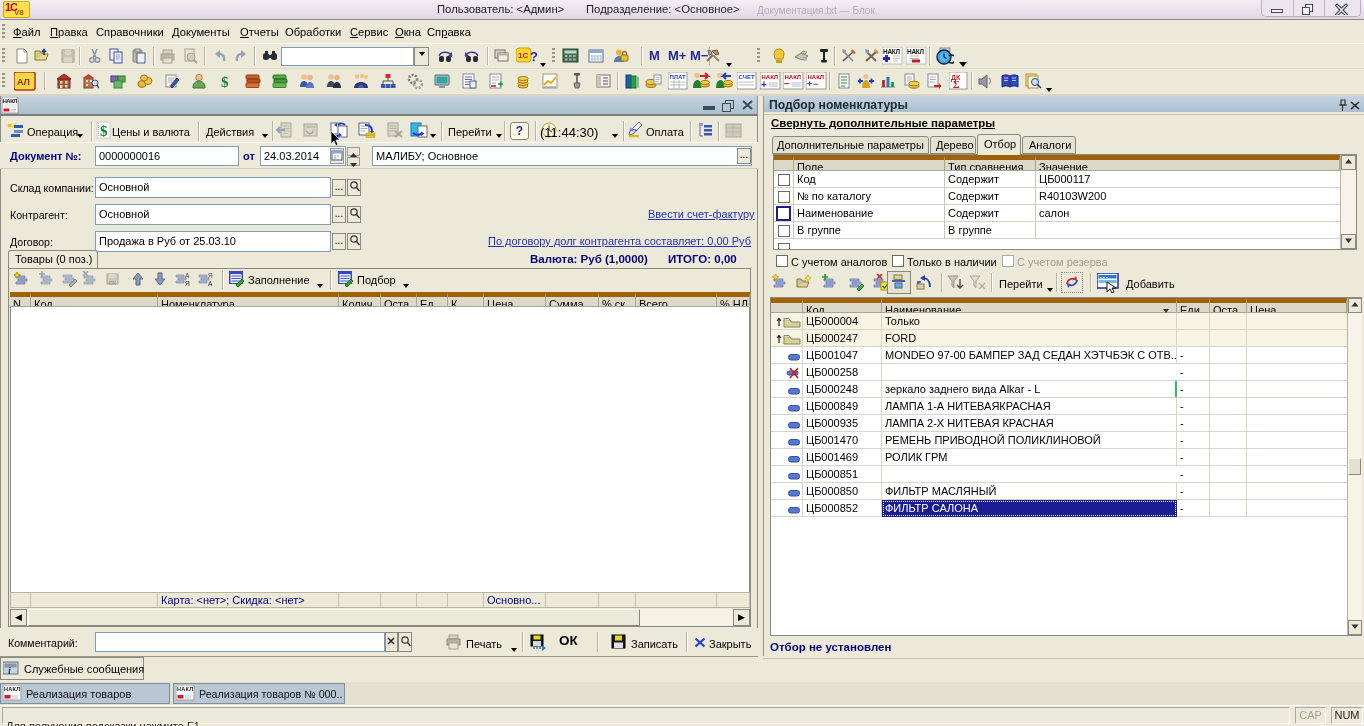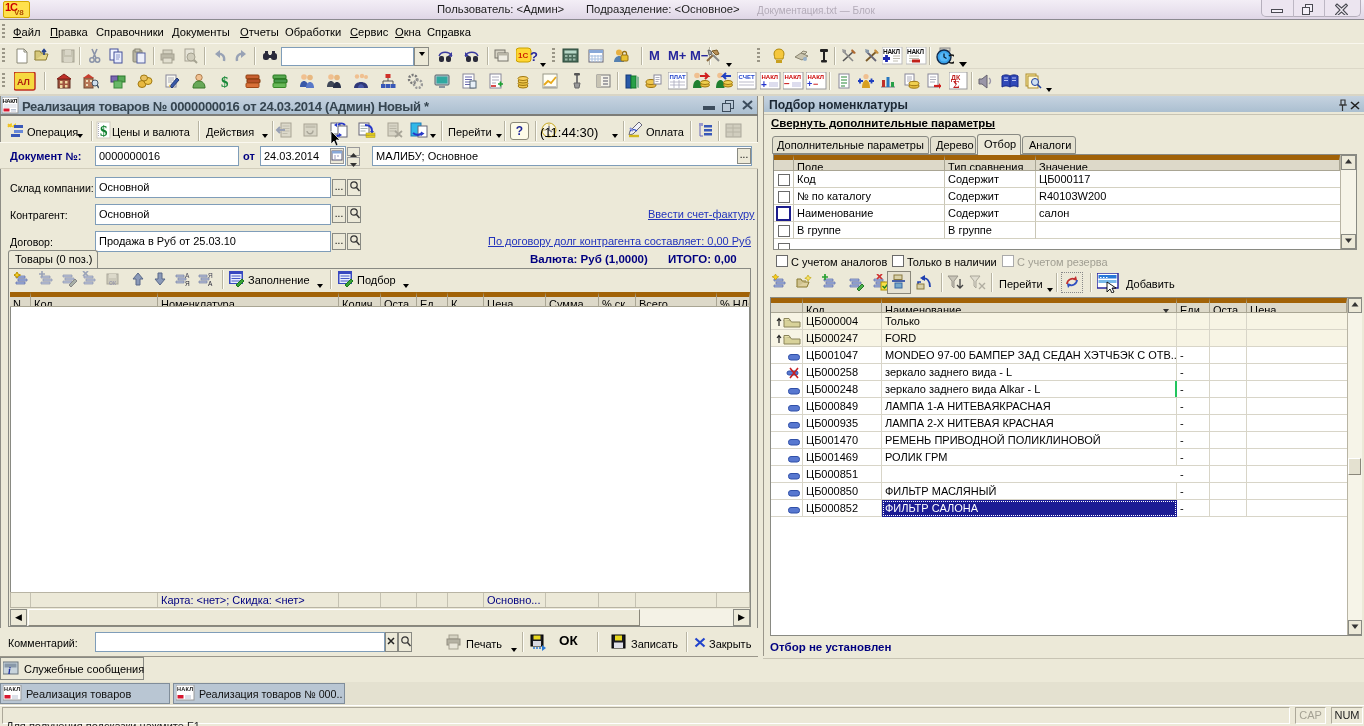--- a/index.html
+++ b/index.html
@@ -618,21 +618,20 @@
 <div class="ab" style="left:0;top:114px;width:758px;height:2px;background:#7d7d78"></div>
 <div class="ic" style="left:2px;top:97px;width:17px;height:17px">
       <svg width="17" height="17">
         <rect x="0" y="0" width="16" height="16" fill="#fff" stroke="#999"></rect>
         <text x="0.5" y="6" font-size="6" font-weight="bold" fill="#111" font-family="Liberation Sans" textLength="15">НАКЛ</text>
         <path d="M1.5 8h13M1.5 10h13" stroke="#c8ccd8" stroke-width="0.8"></path>
         <rect x="1.5" y="11.5" width="6" height="3" fill="#d81830"></rect>
         <path d="M9 12.5h5M9 14h5" stroke="#b8c0d0" stroke-width="1"></path>
       </svg>
     </div>
-<div class="ab b" style="left:22px;top:99px;font-size:13px;color:#35444f;letter-spacing:-0.3px">Реализация товаров № 0000000016 от 24.03.2014 (Админ) Новый *</div>
 <div class="ab" style="left:703px;top:106px;width:12px;height:4px;background:#3c4c5c"></div>
 <div class="ab" style="left:725px;top:100px;width:9px;height:9px;border:1.5px solid #3c4c5c;background:transparent"></div>
 <div class="ab" style="left:722px;top:103px;width:9px;height:9px;border:1.5px solid #3c4c5c;background:#b8c6d4"></div>
 <div class="ab" style="left:742px;top:100px"><svg width="11" height="10">
         <path d="M1 1l9 8M10 1l-9 8" stroke="#3c4c5c" stroke-width="2"></path>
       </svg></div>
 
 <div class="ic" style="left:6px;top:122px;width:20px;height:17px">
       <svg width="20" height="17">
         <path d="M1 4l5-3v3l4-3v5" fill="#f0d030"></path>
@@ -1143,21 +1142,20 @@
 <div class="cell" style="left:882px;top:347px;width:295px;height:16px;border-right:1px solid #d8d5c8">MONDEO 97-00 БАМПЕР ЗАД СЕДАН ХЭТЧБЭК С ОТВ...</div>
 <div class="cell" style="left:1177px;top:347px;width:33px;height:16px;border-right:1px solid #d8d5c8">-</div>
 <div class="cell" style="left:1210px;top:347px;width:37px;height:16px;border-right:1px solid #d8d5c8"></div>
 <div class="cell" style="left:1247px;top:347px;width:100px;height:16px"></div>
 <div class="ab" style="left:771px;top:364px;width:576px;height:17px;border-bottom:1px solid #d8d5c8"></div>
 <div class="ab" style="left:786px;top:367px"><svg width="16" height="12">
         <rect x="1" y="4" width="11" height="4" rx="2" fill="#5878d0" stroke="#3050a8"></rect>
         <path d="M4 1l8 10M12 1L4 11" stroke="#c82020" stroke-width="1.6"></path>
       </svg></div>
 <div class="cell" style="left:803px;top:364px;width:79px;height:16px;border-right:1px solid #d8d5c8">ЦБ000258</div>
-<div class="cell" style="left:882px;top:364px;width:295px;height:16px;border-right:1px solid #d8d5c8">зеркало заднего вида - L</div>
 <div class="cell" style="left:1177px;top:364px;width:33px;height:16px;border-right:1px solid #d8d5c8">-</div>
 <div class="cell" style="left:1210px;top:364px;width:37px;height:16px;border-right:1px solid #d8d5c8"></div>
 <div class="cell" style="left:1247px;top:364px;width:100px;height:16px"></div>
 <div class="ab" style="left:771px;top:381px;width:576px;height:17px;border-bottom:1px solid #d8d5c8"></div>
 <div class="ab" style="left:788px;top:386px"><svg width="13" height="8">
         <rect x="0.5" y="0.5" width="11" height="5.5" rx="2.5" fill="#5878d0" stroke="#3050a8"></rect>
       </svg></div>
 <div class="cell" style="left:803px;top:381px;width:79px;height:16px;border-right:1px solid #d8d5c8">ЦБ000248</div>
 <div class="cell" style="left:882px;top:381px;width:295px;height:16px;border-right:2px solid #22c55e">зеркало заднего вида Alkar - L</div>
 <div class="cell" style="left:1177px;top:381px;width:33px;height:16px;border-right:1px solid #d8d5c8">-</div>

